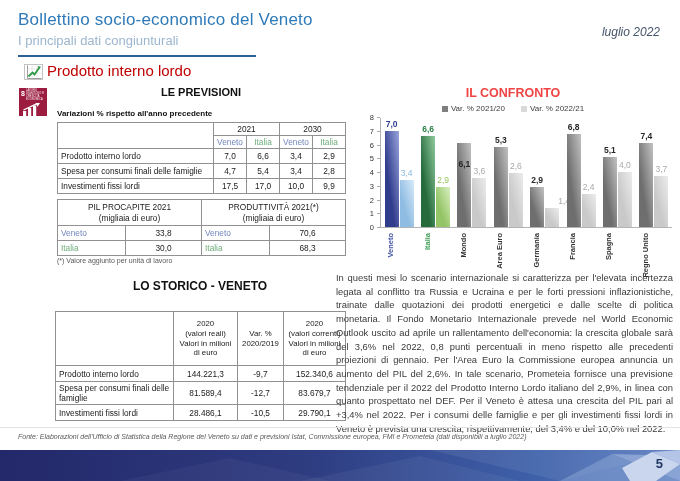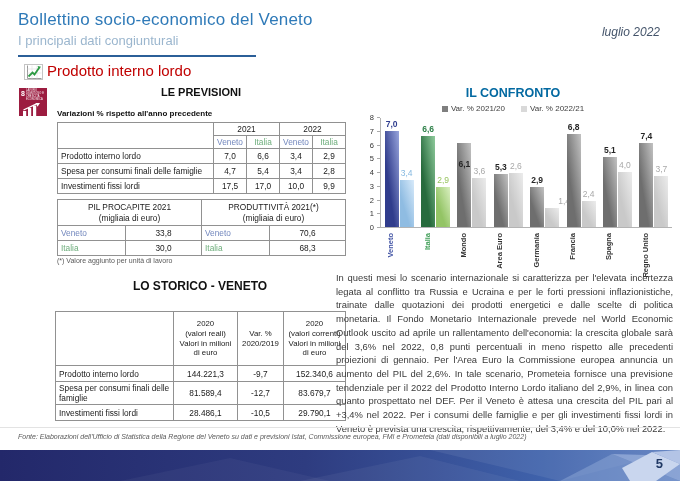--- a/index.html
+++ b/index.html
@@ -46,21 +46,21 @@
   .footnote { left:57px; top:257px; font-size:7px; color:#595959; }
 
   .storico-head { left:55px; top:279px; width:290px; text-align:center; font-size:12px; font-weight:700; color:#111; }
   .storico-table { left:55px; top:311px; width:290px; }
   .storico-table .hdr { height:54px; }
   .storico-table .hdr th { font-size:7.8px; }
   .storico-table tbody tr { height:16px; }
 
   
   .chart { left:352px; top:86px; width:322px; }
-  .chart-title { text-align:center; font-size:12.5px; font-weight:700; color:#0369a1; }
+  .chart-title { text-align:center; font-size:12.5px; font-weight:700; color:#ef4444; }
   .legend { display:flex; justify-content:center; gap:16px; margin-top:4px; font-size:8px; color:#404040; }
   .legend-item { display:flex; align-items:center; gap:3px; }
   .legend-swatch { width:6px; height:6px; display:inline-block; }
   .plot-row { display:flex; margin-top:5px; }
   .y-axis { position:relative; width:28px; height:110px; }
   .ytick { position:absolute; right:6px; font-size:7.5px; color:#333; line-height:1; }
   .ymark { position:absolute; right:0; width:3px; height:1px; background:#aaa; }
   #plot-area { position:relative; width:292px; height:110px; border-left:1px solid #b3b3b3; border-bottom:1px solid #b3b3b3; display:flex; align-items:flex-end; justify-content:space-around; }
   .slot { position:relative; display:flex; align-items:flex-end; gap:1px; height:100%; }
   .bar { width:14px; position:relative; align-self:flex-end; }
@@ -120,21 +120,21 @@
         <col style="width:156px">
         <col style="width:33px">
         <col style="width:33px">
         <col style="width:33px">
         <col style="width:33px">
       </colgroup>
     <thead>
       <tr>
         <th rowspan="2"></th>
         <th colspan="2">2021</th>
-        <th colspan="2">2022</th>
+        <th colspan="2">2030</th>
       </tr>
       <tr>
         <th class="veneto">Veneto</th>
         <th class="italia">Italia</th>
         <th class="veneto">Veneto</th>
         <th class="italia">Italia</th>
       </tr>
     </thead>
     <tbody>
       <tr>
@@ -293,42 +293,42 @@
           <div class="slot">
             <div class="bar" style="height: 83.9px; background: linear-gradient(to right top, rgb(110, 110, 110) 35%, rgb(194, 194, 194) 100%);">
               <span class="bar-label bold" style="color: rgb(38, 38, 38); margin-top: 28px;">6,1</span>
             </div>
             <div class="bar" style="height: 49.5px; background: linear-gradient(to right top, rgb(201, 201, 201) 35%, rgb(236, 236, 236) 100%);">
               <span class="bar-label" style="color: rgb(168, 168, 168);">3,6</span>
             </div>
             <span class="cat-label" style="color: rgb(51, 51, 51);">Mondo</span>
           </div>
           <div class="slot">
-            <div class="bar" style="height: 53px; background: linear-gradient(to right top, rgb(110, 110, 110) 35%, rgb(194, 194, 194) 100%); margin-top: 20px;">
+            <div class="bar" style="height: 80px; background: linear-gradient(to right top, rgb(110, 110, 110) 35%, rgb(194, 194, 194) 100%); margin-top: 20px;">
               <span class="bar-label bold" style="color: rgb(38, 38, 38);">5,3</span>
             </div>
             <div class="bar" style="height: 54px; background: linear-gradient(to right top, rgb(201, 201, 201) 35%, rgb(236, 236, 236) 100%);">
               <span class="bar-label" style="color: rgb(168, 168, 168);">2,6</span>
             </div>
             <span class="cat-label" style="color: rgb(51, 51, 51);">Area Euro</span>
           </div>
           <div class="slot">
             <div class="bar" style="height: 39.9px; background: linear-gradient(to right top, rgb(110, 110, 110) 35%, rgb(194, 194, 194) 100%);">
               <span class="bar-label bold" style="color: rgb(38, 38, 38);">2,9</span>
             </div>
             <div class="bar" style="height: 19.3px; background: linear-gradient(to right top, rgb(201, 201, 201) 35%, rgb(236, 236, 236) 100%);">
               <span class="bar-label" style="color: rgb(168, 168, 168); margin-left: 12px;">1,4</span>
             </div>
             <span class="cat-label" style="color: rgb(51, 51, 51);">Germania</span>
           </div>
           <div class="slot">
             <div class="bar" style="height: 93.5px; background: linear-gradient(to right top, rgb(110, 110, 110) 35%, rgb(194, 194, 194) 100%);">
               <span class="bar-label bold" style="color: rgb(38, 38, 38);">6,8</span>
             </div>
-            <div class="bar" style="height: 26px; background: linear-gradient(to right top, rgb(201, 201, 201) 35%, rgb(236, 236, 236) 100%);">
+            <div class="bar" style="height: 33px; background: linear-gradient(to right top, rgb(201, 201, 201) 35%, rgb(236, 236, 236) 100%);">
               <span class="bar-label" style="color: rgb(168, 168, 168);">2,4</span>
             </div>
             <span class="cat-label" style="color: rgb(51, 51, 51);">Francia</span>
           </div>
           <div class="slot">
             <div class="bar" style="height: 70.1px; background: linear-gradient(to right top, rgb(110, 110, 110) 35%, rgb(194, 194, 194) 100%);">
               <span class="bar-label bold" style="color: rgb(38, 38, 38);">5,1</span>
             </div>
             <div class="bar" style="height: 55px; background: linear-gradient(to right top, rgb(201, 201, 201) 35%, rgb(236, 236, 236) 100%);">
               <span class="bar-label" style="color: rgb(168, 168, 168);">4,0</span>

